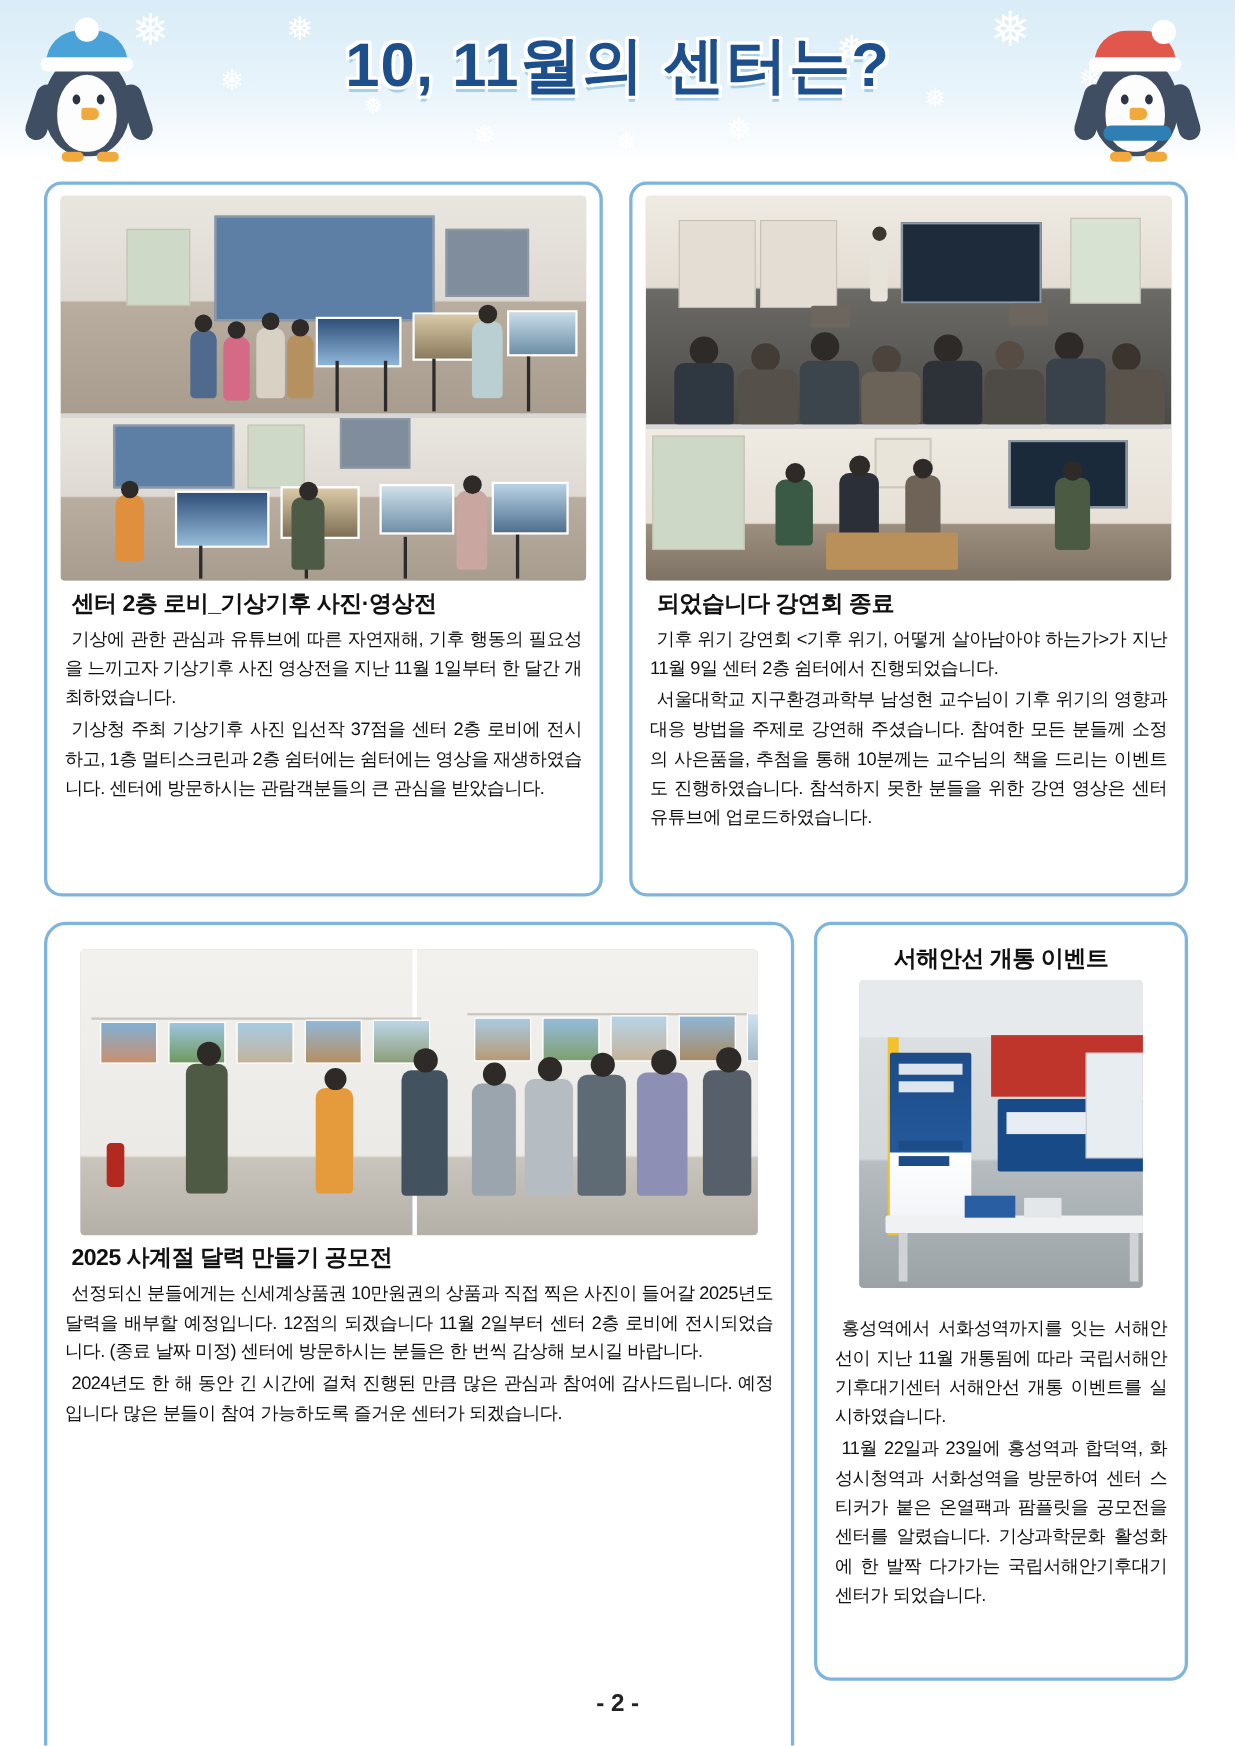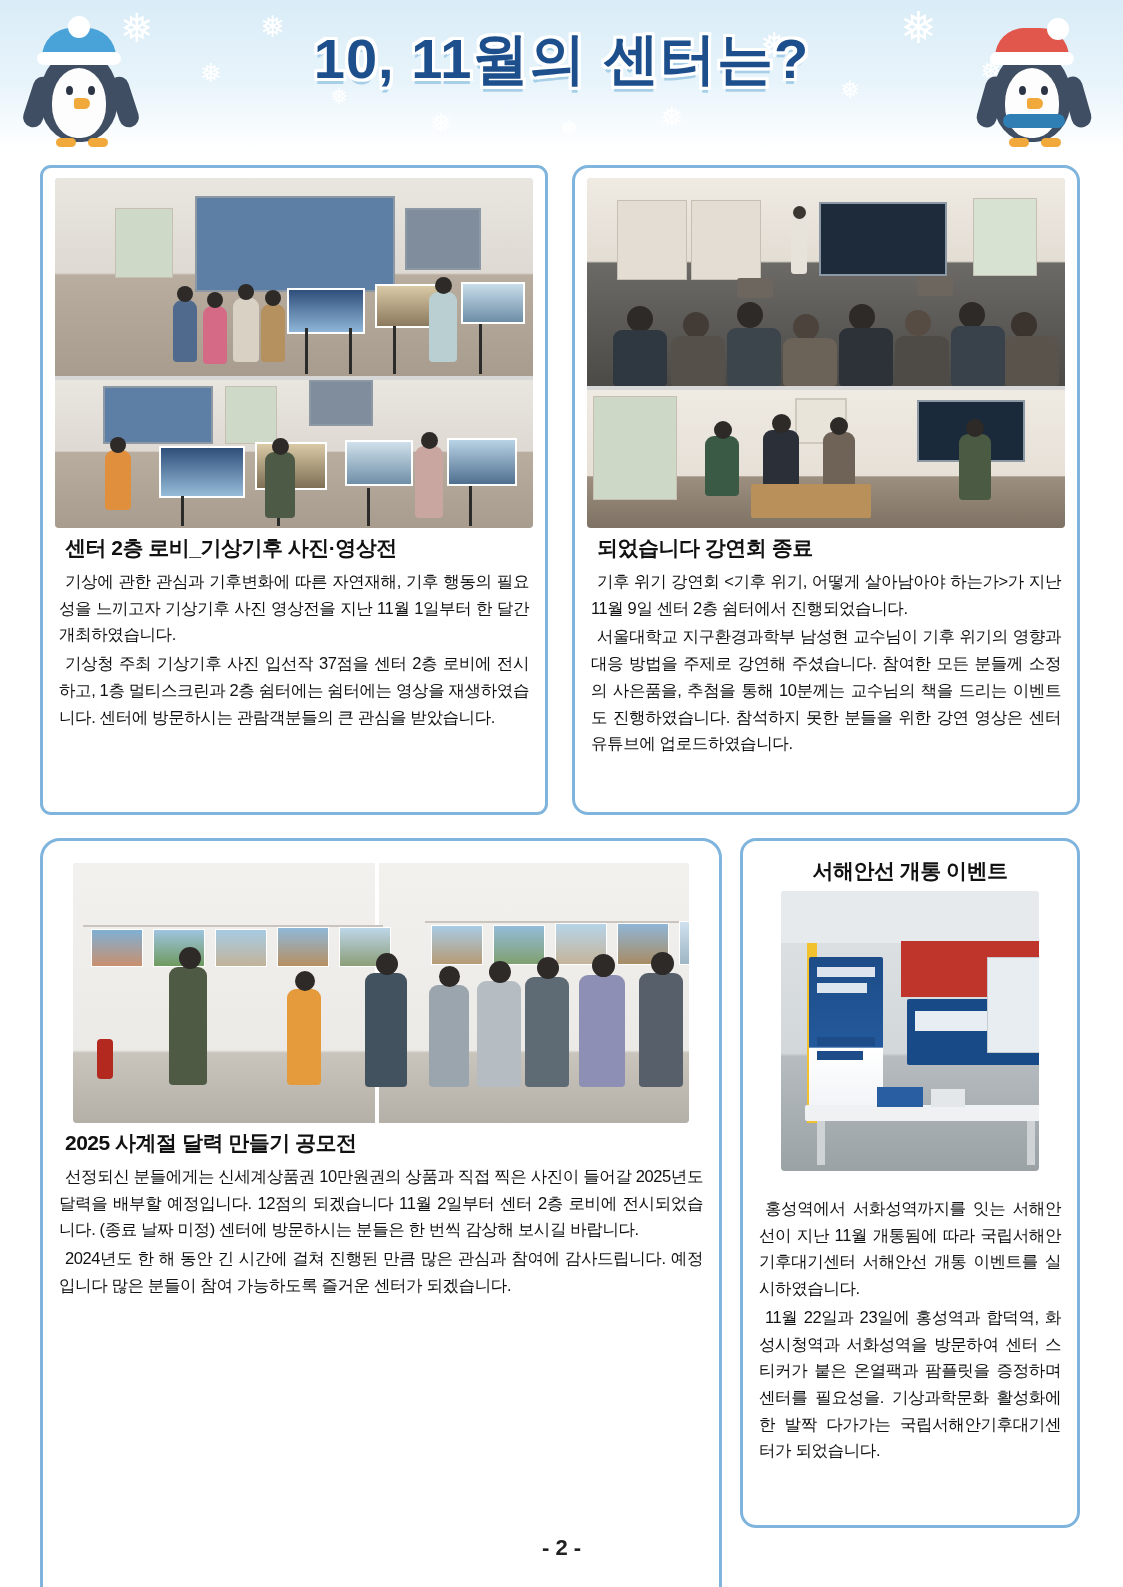--- a/index.html
+++ b/index.html
@@ -82,21 +82,21 @@
   }
 
   
   .card {
     position: absolute;
     background: #ffffff;
     border: 3px solid #7fb4dd;
     border-radius: 16px;
     padding: 10px 12px 12px 12px;
   }
-  .card-a { left: 40px;  top: 165px; width: 508px; height: 650px; border-radius: 11px; }
+  .card-a { left: 40px;  top: 165px; width: 508px; height: 650px; }
   .card-b { left: 572px; top: 165px; width: 508px; height: 650px; }
   .card-c { left: 40px;  top: 838px; width: 682px; height: 892px; border-radius: 20px; }
   .card-d { left: 740px; top: 838px; width: 340px; height: 690px; }
 
   .card-title {
     font-size: 21px;
     font-weight: bold;
     color: #111111;
     margin: 6px 0 6px 10px;
     letter-spacing: -0.5px;
@@ -266,21 +266,21 @@
             <span class="head" style="left:7px; top:-14px; width:17px; height:17px;"></span>
           </div>
         <div class="person" style="left:360px; top:66px; width:28px; height:72px; background:#caa6a0;">
             <span class="head" style="left:6px; top:-14px; width:17px; height:17px;"></span>
           </div>
       </div>
     </div>
 
     <div class="card-title">센터 2층 로비_기상기후 사진·영상전</div>
     <div class="card-body">
-      <p>기상에 관한 관심과 기후변화에 따른 자연재해, 기후 행동의 필요성을 느끼고자 기상기후 사진 영상전을 지난 11월 1일부터 한 달간 개최하였습니다.</p>
+      <p>기상에 관한 관심과 유튜브에 따른 자연재해, 기후 행동의 필요성을 느끼고자 기상기후 사진 영상전을 지난 11월 1일부터 한 달간 개최하였습니다.</p>
       <p>기상청 주최 기상기후 사진 입선작 37점을 센터 2층 로비에 전시하고, 1층 멀티스크린과 2층 쉼터에는 쉼터에는 영상을 재생하였습니다. 센터에 방문하시는 관람객분들의 큰 관심을 받았습니다.</p>
     </div>
   </div>
 
   <div class="card card-b">
     <div class="photo-block" style="height:350px;" title="기후위기 강연회 현장 사진 2장">
 
       <div class="ph" style="left:0; top:0; width:100%; height:208px;">
         <div class="room" style="background:linear-gradient(180deg,#efeae2 0%, #e3ddd4 40%, #6c6a66 41%, #4c4a47 100%);"></div>
         <div class="screen" style="left:232px; top:24px; width:128px; height:74px; background:#1d2b3a;"></div>
@@ -417,18 +417,18 @@
       <div class="table-photo" style="left:24px; top:214px; width:242px; height:16px; background:#f0f1f3;"></div>
       <div style="position:absolute; left:36px;  top:230px; width:8px; height:44px; background:#cfd3d6;"></div>
       <div style="position:absolute; left:246px; top:230px; width:8px; height:44px; background:#cfd3d6;"></div>
 
       <div style="position:absolute; left:96px;  top:196px; width:46px; height:20px; background:#2a5ea3;"></div>
       <div style="position:absolute; left:150px; top:198px; width:34px; height:18px; background:#e4e7ea;"></div>
     </div>
 
     <div class="card-body" style="margin-top:24px;">
       <p>홍성역에서 서화성역까지를 잇는 서해안선이 지난 11월 개통됨에 따라 국립서해안기후대기센터 서해안선 개통 이벤트를 실시하였습니다.</p>
-      <p>11월 22일과 23일에 홍성역과 합덕역, 화성시청역과 서화성역을 방문하여 센터 스티커가 붙은 온열팩과 팜플릿을 증정하며 센터를 필요성을. 기상과학문화 활성화에 한 발짝 다가가는 국립서해안기후대기센터가 되었습니다.</p>
+      <p>11월 22일과 23일에 홍성역과 합덕역, 화성시청역과 서화성역을 방문하여 센터 스티커가 붙은 온열팩과 팜플릿을 공모전을 센터를 알렸습니다. 기상과학문화 활성화에 한 발짝 다가가는 국립서해안기후대기센터가 되었습니다.</p>
     </div>
   </div>
 
   <div class="page-num">- 2 -</div>
 </div>
 
 </body></html>

